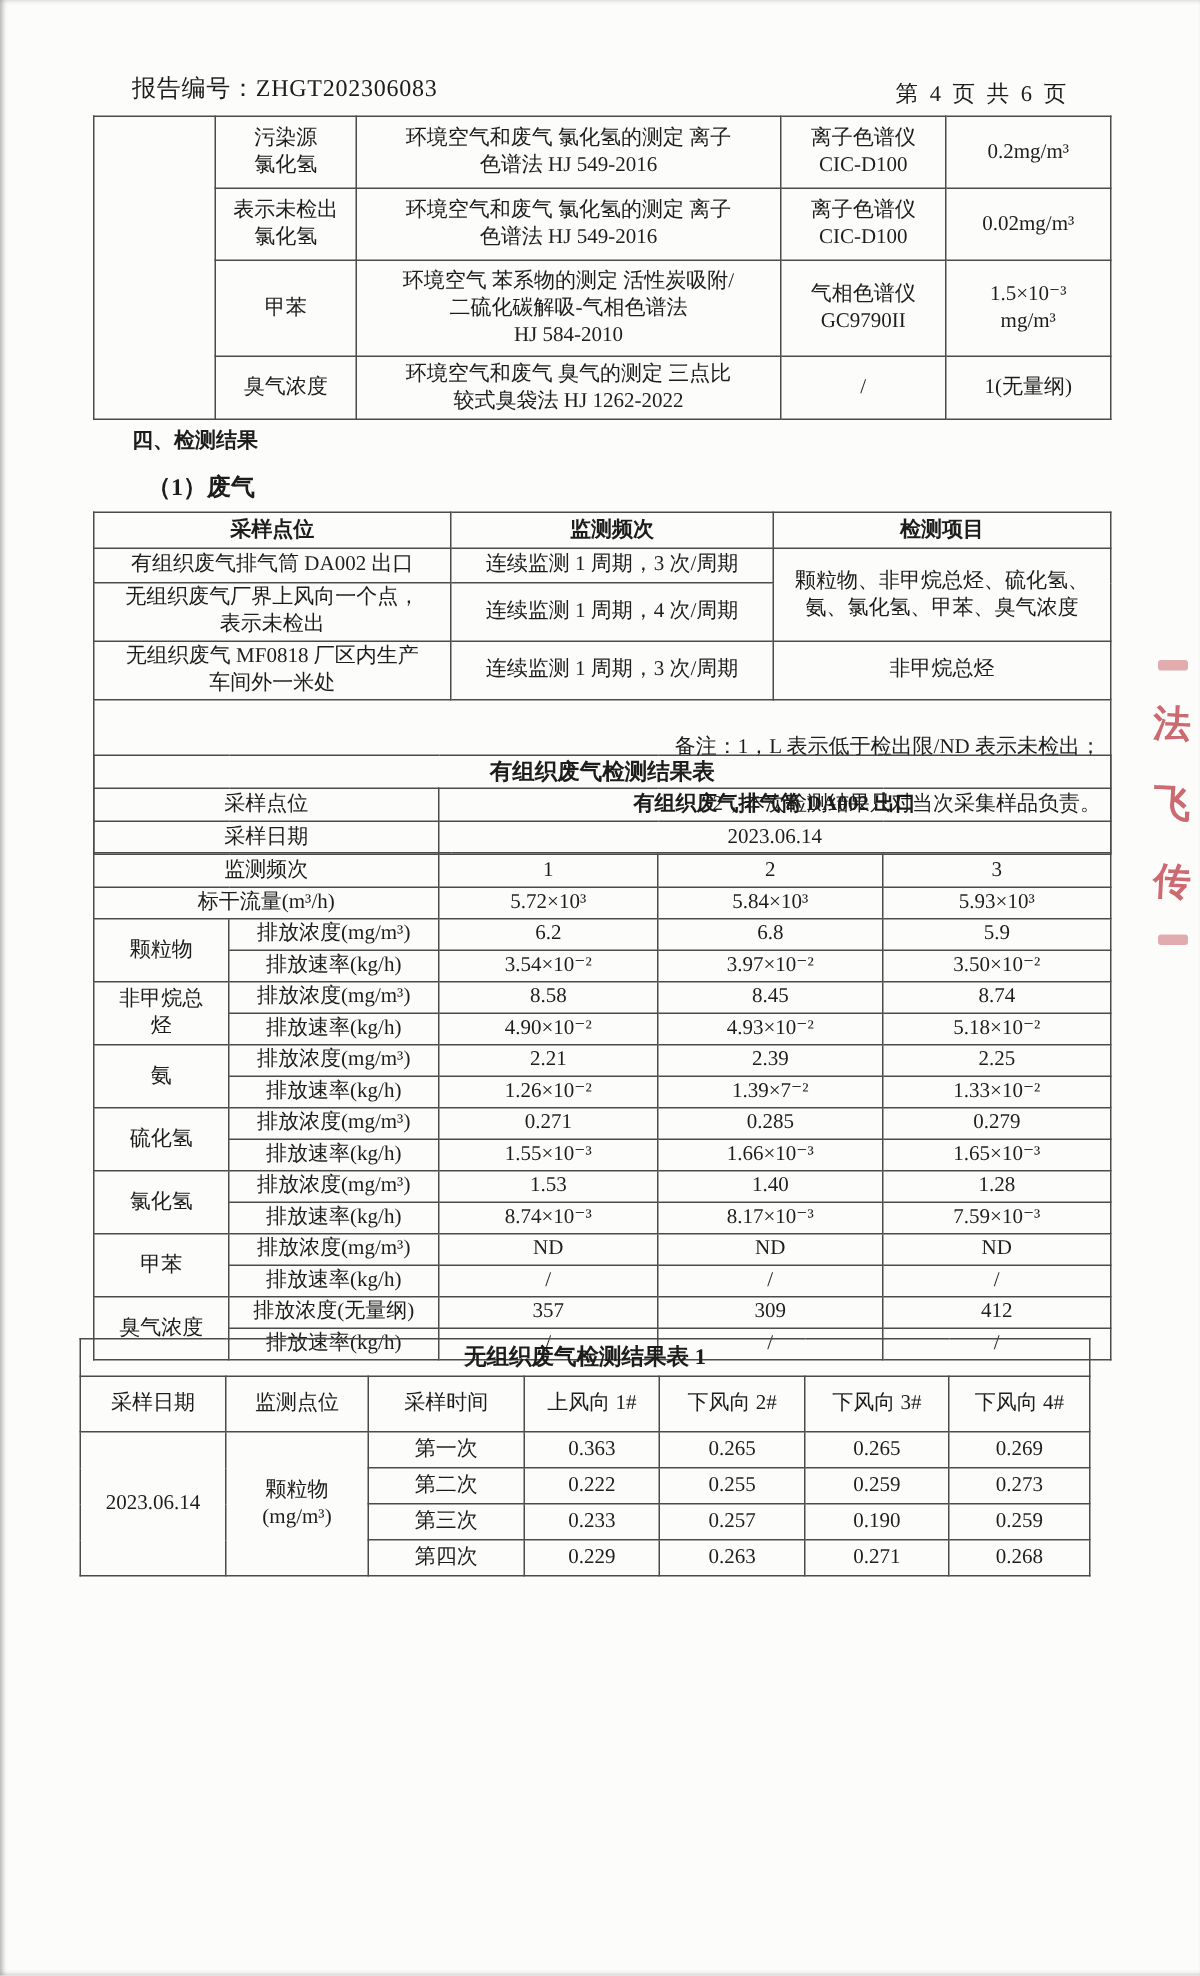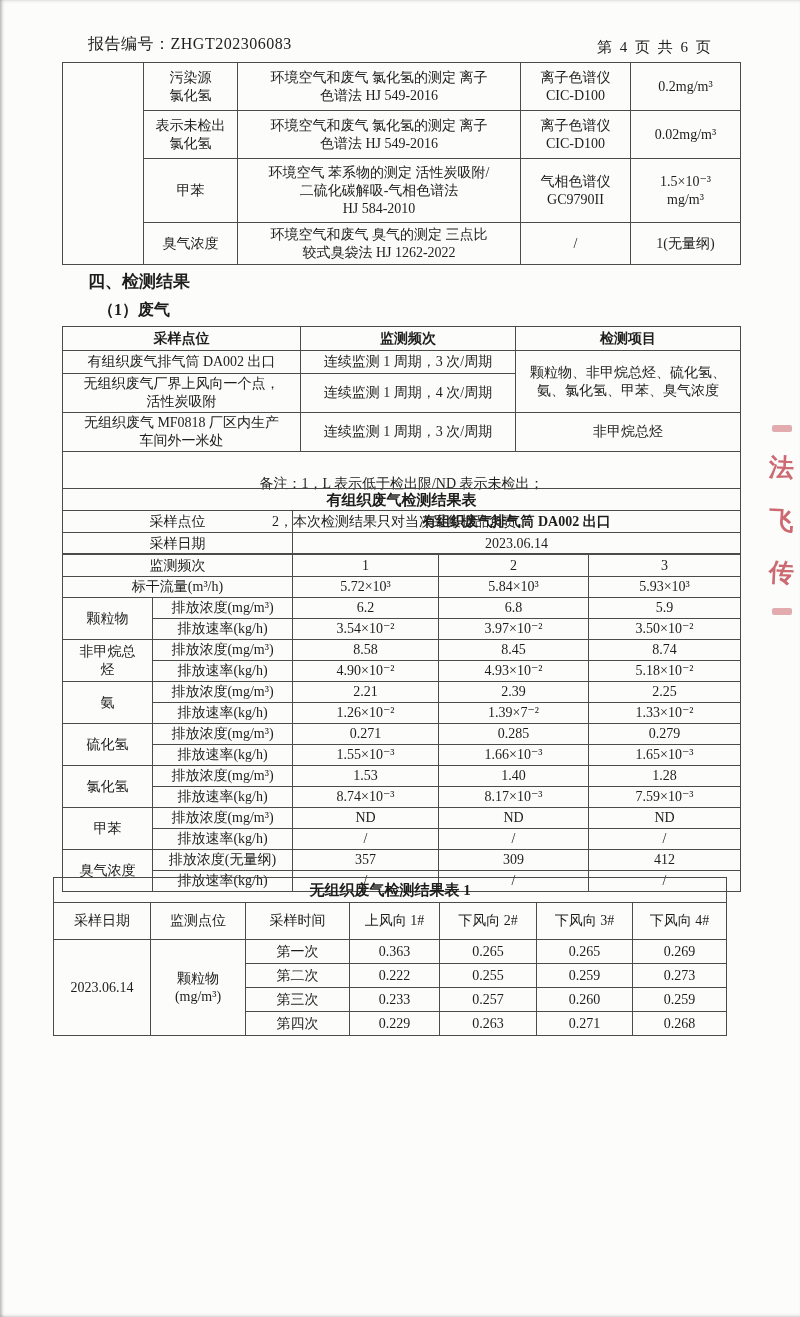--- a/index.html
+++ b/index.html
@@ -7,39 +7,39 @@
     width:800px;height:1317px;
     background:#efefed;
     font-family:"Liberation Serif","DejaVu Serif",serif;
     color:#1d1d1d;
   }
   .page{
     position:relative;width:800px;height:1317px;overflow:hidden;
     background:#fcfcfa;
     box-shadow:inset 4px 0 3px -2px rgba(110,110,110,.45), inset 0 -3px 3px -2px rgba(110,110,110,.3), inset 0 3px 3px -2px rgba(140,140,140,.25);
   }
-  .abs{position:absolute;}
+  .abs{position:absolute;margin-top:15px;}
   .hdr-left{top:34px;left:88px;font-size:16px;letter-spacing:.5px;}
   .hdr-right{top:38px;left:597px;font-size:15px;letter-spacing:2px;}
   table{border-collapse:collapse;table-layout:fixed;}
   td,th{
     border:1px solid #4b4b4b;
     font-size:14px;font-weight:normal;
     text-align:center;vertical-align:middle;
     white-space:pre-line;line-height:18px;
     padding:1px 3px;overflow:hidden;
   }
   .t1{left:62px;top:62px;width:678px;}
   .t2{left:62px;top:326px;width:678px;}
   .t3{left:62px;top:488px;width:678px;}
   .t4{left:53px;top:877px;width:673px;}
   .bold{font-weight:bold;}
   .ttl{font-weight:bold;font-size:15px;}
-  .remark{text-align:center;padding:3px 6px;line-height:19px;}
-  .sec-title{top:270px;left:88px;font-size:17px;font-weight:bold;}
+  .remark{text-align:right;padding:3px 6px;line-height:19px;}
+  .sec-title{top:270px;left:88px;font-size:14px;font-weight:bold;}
   .sub-title{top:300px;left:98px;font-size:16px;font-weight:bold;}
   
   .stamp{
     top:425px;left:763px;width:37px;height:190px;
     color:#c4505a;opacity:.85;
     display:flex;flex-direction:column;align-items:center;justify-content:space-between;
     filter:blur(.4px);
     pointer-events:none;
   }
   .stamp .frag{font-size:25px;font-weight:bold;transform:rotate(3deg);}
@@ -117,21 +117,21 @@
       <th class="bold">检测项目</th>
     </tr>
     <tr style="height:23px">
       <td>有组织废气排气筒 DA002 出口</td>
       <td>连续监测 1 周期，3 次/周期</td>
       <td rowspan="2">颗粒物、非甲烷总烃、硫化氢、
 氨、氯化氢、甲苯、臭气浓度</td>
     </tr>
     <tr style="height:37px">
       <td>无组织废气厂界上风向一个点，
-活性炭吸附</td>
+表示未检出</td>
       <td>连续监测 1 周期，4 次/周期</td>
     </tr>
     <tr style="height:38px">
       <td>无组织废气 MF0818 厂区内生产
 车间外一米处</td>
       <td>连续监测 1 周期，3 次/周期</td>
       <td>非甲烷总烃</td>
     </tr>
     <tr style="height:40px">
       <td class="remark" colspan="3">
@@ -313,21 +313,21 @@
       <td>第二次</td>
       <td>0.222</td>
       <td>0.255</td>
       <td>0.259</td>
       <td>0.273</td>
     </tr>
     <tr style="height:24px">
       <td>第三次</td>
       <td>0.233</td>
       <td>0.257</td>
-      <td>0.260</td>
+      <td>0.190</td>
       <td>0.259</td>
     </tr>
     <tr style="height:24px">
       <td>第四次</td>
       <td>0.229</td>
       <td>0.263</td>
       <td>0.271</td>
       <td>0.268</td>
     </tr>
   </tbody>

